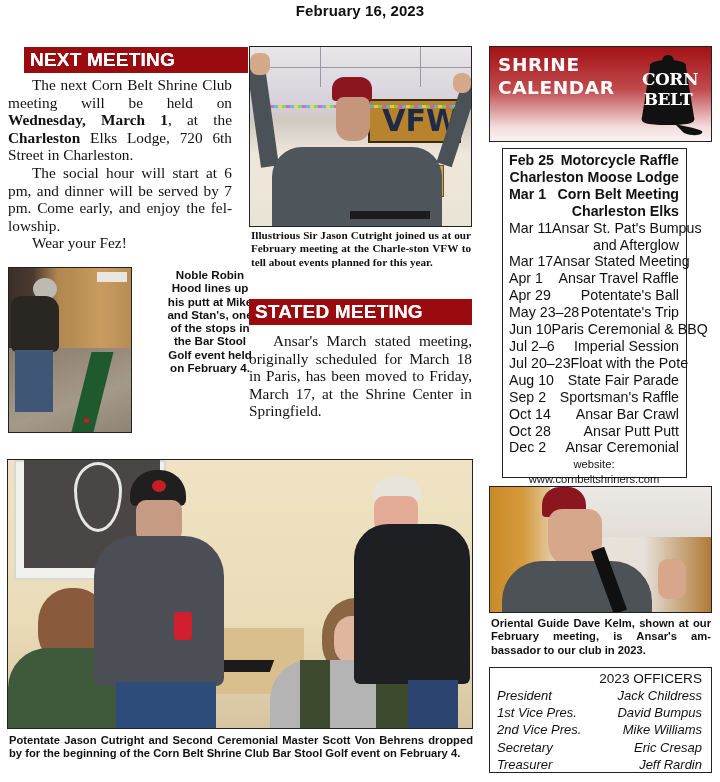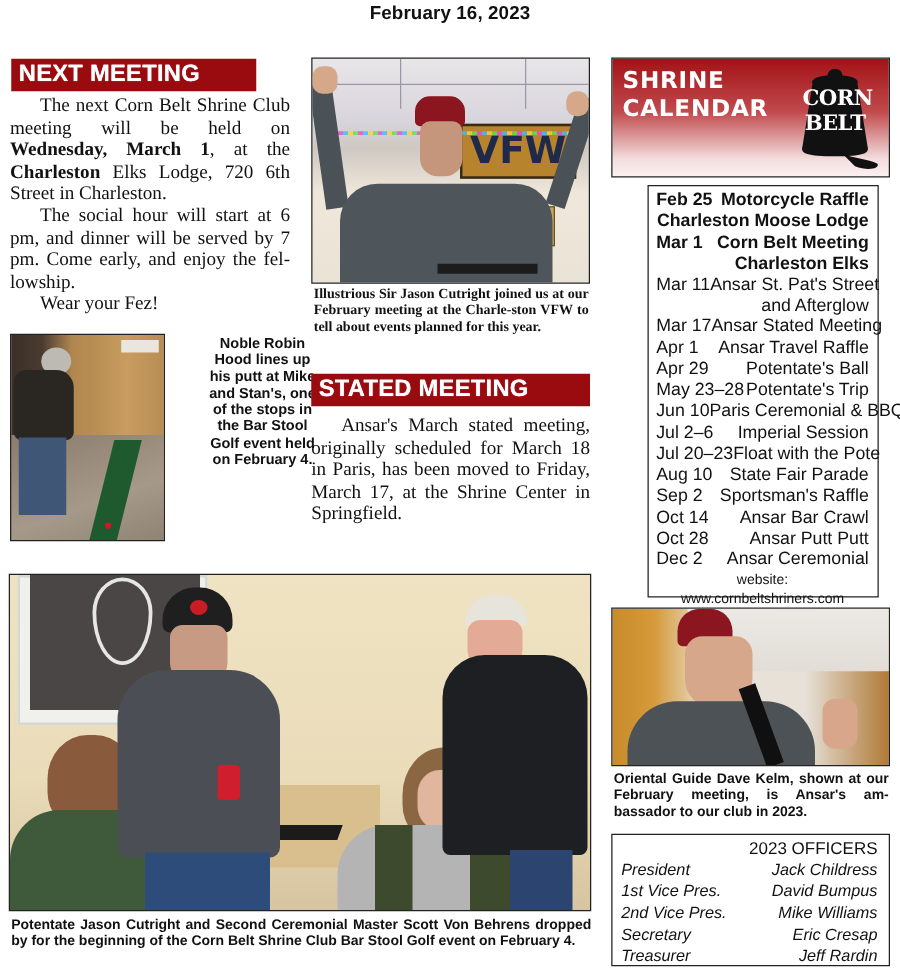--- a/index.html
+++ b/index.html
@@ -54,21 +54,21 @@
     .off-title { text-align: right; font-family: "Liberation Sans", sans-serif; font-size: 13.6px;
       font-weight: normal; line-height: 16px; color: #111; }
     .off-row { display: flex; justify-content: space-between; font-family: "Liberation Sans", sans-serif;
       font-style: italic; font-size: 13px; line-height: 17.2px; color: #111; }
   </style>
 </head>
 <body>
 
 <div class="dateline">February 16, 2023</div>
 
-<div class="abs banner" style="left:9px; top:47px; width:196px;">NEXT MEETING</div>
+<div class="abs banner" style="left:24px; top:47px; width:224px;">NEXT MEETING</div>
 <div class="abs body-serif" style="left:8px; top:76px; width:224px;">
   <p><span>The next Corn Belt Shrine Club meeting will be held on </span><b>Wednesday, March 1</b><span>, at the </span><b>Charleston</b><span> Elks Lodge, 720 6th Street in Charleston.</span></p>
   <p>The social hour will start at 6 pm, and dinner will be served by 7 pm. Come early, and enjoy the fel-lowship.</p>
   <p style="text-align:left;">Wear your Fez!</p>
 </div>
 
 <div class="abs photo ph-putt" style="left:8px; top:267px; width:124px; height:166px;">
 
   <div class="shape" style="left:60px; top:0; width:64px; height:80px; background:linear-gradient(90deg,#b48a52,#c99d60 50%,#b78c55); opacity:.9;"></div>
   <div class="shape" style="left:88px; top:4px; width:30px; height:10px; background:#e9e6e0;"></div>
@@ -83,21 +83,21 @@
   <div class="shape" style="left:6px; top:82px; width:38px; height:62px; background:#3f5677;"></div>
 </div>
 <div class="abs caption" style="left:140px; top:268px; width:92px; text-align:center; font-size:11.6px; line-height:13.3px;margin-left:24px;">Noble Robin Hood lines up his putt at Mike and Stan's, one of the stops in the Bar Stool Golf event held on February 4.</div>
 
 <div class="abs photo ph-jason" style="left:249px; top:46px; width:223px; height:181px;">
 
   <div class="shape" style="left:0; top:20px; width:223px; height:1px; background:#9a97a8;"></div>
   <div class="shape" style="left:70px; top:0; width:1px; height:40px; background:#9a97a8;"></div>
   <div class="shape" style="left:170px; top:0; width:1px; height:40px; background:#9a97a8;"></div>
 
-  <div class="shape" style="left:118px; top:52px; width:93px; height:44px; background:#b7832d; border:2px solid #3a2a14; color:#1f2a4a; font-family:'DejaVu Sans',sans-serif; font-weight:bold; font-size:30px; line-height:40px; text-align:center;">VFW</div>
+  <div class="shape" style="left:118px; top:52px; width:93px; height:44px; background:#b7832d; border:2px solid #3a2a14; color:#1f2a4a; font-family:'DejaVu Sans',sans-serif; font-weight:bold; font-size:30px; line-height:40px; text-align:right;">VFW</div>
 
   <div class="shape" style="left:20px; top:58px; width:200px; height:3px; background:repeating-linear-gradient(90deg,#e84bd0 0 4px,#38c0ff 4px 8px,#ffd23a 8px 12px,#5fe05a 12px 16px); opacity:.8;"></div>
 
   <div class="shape" style="left:168px; top:118px; width:26px; height:32px; background:#c9a55a; border:1px solid #6b4f1c;"></div>
 
   <div class="shape" style="left:4px; top:20px; width:18px; height:100px; background:#4a5157; transform:rotate(-8deg);"></div>
   <div class="shape" style="left:200px; top:30px; width:16px; height:90px; background:#4a5157; transform:rotate(18deg);"></div>
   <div class="shape" style="left:0px; top:6px; width:20px; height:22px; background:#d6a88a; border-radius:8px;"></div>
   <div class="shape" style="left:203px; top:26px; width:18px; height:20px; background:#d6a88a; border-radius:8px;"></div>
   <div class="shape" style="left:22px; top:100px; width:170px; height:81px; background:#4e555b; border-radius:30px 30px 0 0;"></div>
@@ -156,39 +156,39 @@
       <path d="M22 14 C20 10 28 7 40 7 C52 7 60 10 58 14 L66 64 C68 70 62 72 40 72 C18 72 12 70 14 64 Z" fill="#111"></path>
       <path d="M46 70 C56 74 66 74 74 78 C76 82 66 84 56 80 Z" fill="#111"></path>
     </svg>
     <div class="shape" style="left:14px; top:16px; width:52px; text-align:center; color:#fff; font-family:'DejaVu Serif',serif; font-weight:bold; font-size:17px; line-height:20px; letter-spacing:-0.5px;">
       <div>CORN</div>
       <div>BELT</div>
     </div>
   </div>
 </div>
 
-<div class="abs cal-box" style="left:518px; top:148px; width:185px; height:330px;">
+<div class="abs cal-box" style="left:502px; top:148px; width:185px; height:330px;">
   <div id="cal-rows">
       <div class="cal-row bold">
         <span>Feb 25</span>
         <span>Motorcycle Raffle</span>
       </div>
       <div class="cal-row bold cont">
         <span>Charleston Moose Lodge</span>
       </div>
       <div class="cal-row bold">
         <span>Mar 1</span>
         <span>Corn Belt Meeting</span>
       </div>
       <div class="cal-row bold cont">
         <span>Charleston Elks</span>
       </div>
       <div class="cal-row">
         <span>Mar 11</span>
-        <span>Ansar St. Pat's Street</span>
+        <span>Ansar St. Pat's Bumpus</span>
       </div>
       <div class="cal-row cont">
         <span>and Afterglow</span>
       </div>
       <div class="cal-row">
         <span>Mar 17</span>
         <span>Ansar Stated Meeting</span>
       </div>
       <div class="cal-row">
         <span>Apr 1</span>

